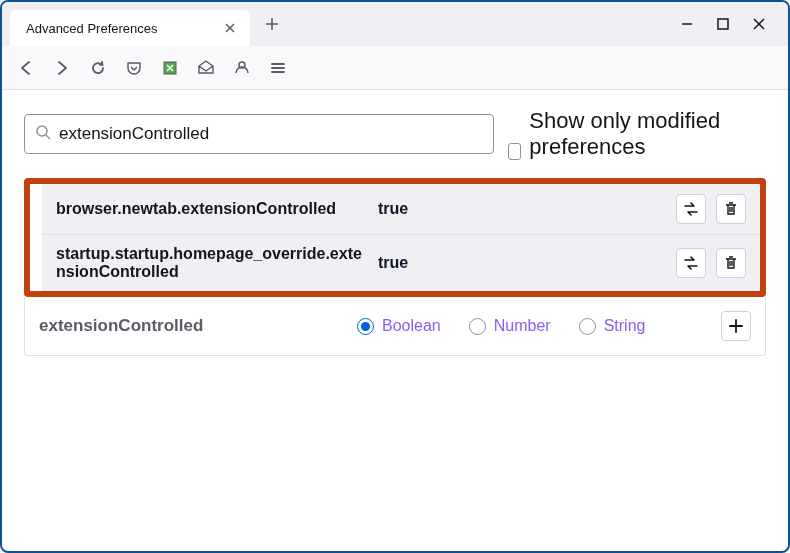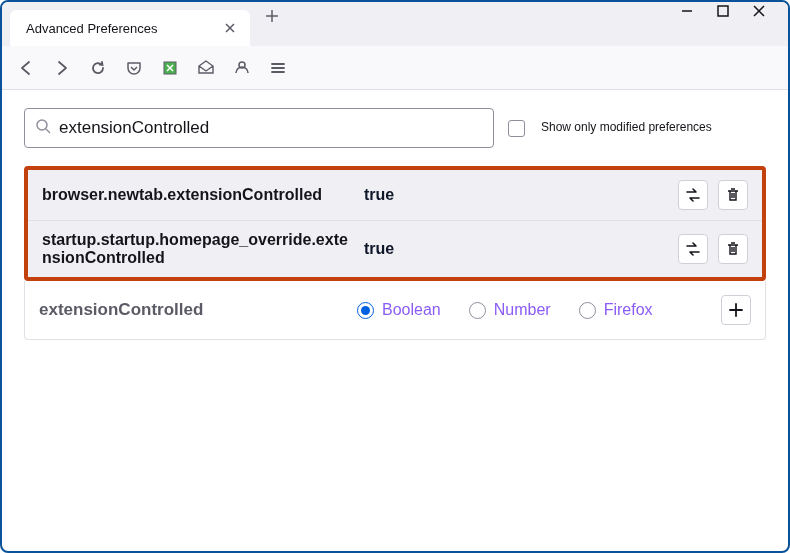--- a/index.html
+++ b/index.html
@@ -7,21 +7,21 @@
   width: 790px; height: 553px;
   font-family: -apple-system, BlinkMacSystemFont, "Segoe UI", Arial, sans-serif;
   background: #fff;
   border: 2px solid #0a5299;
   border-radius: 8px;
   overflow: hidden;
   position: relative;
 }
 .window { display: flex; flex-direction: column; height: 100%; }
 .tabstrip {
-  display: flex; align-items: flex-start; height: 44px;
+  display: flex; align-items: center; height: 44px;
   background: #f0f0f4; padding: 0 8px;
 }
 .tab {
   display: flex; align-items: center; gap: 8px;
   background: #fff; border-radius: 6px 6px 0 0;
   height: 36px; margin-top: 8px;
   padding: 0 12px 0 16px; min-width: 240px;
   font-size: 13px; color: #15141a;
 }
 .tab .close { margin-left: auto; width: 16px; height: 16px; display:flex; align-items:center; justify-content:center; }
@@ -43,24 +43,24 @@
 .urlbar .star { color:#5b5b66; }
 .tbtn svg, .wc svg, .close svg { stroke:#5b5b66; }
 
 .content { padding: 18px 22px; flex:1; position:relative; }
 .searchrow { display:flex; align-items:center; gap:14px; margin-bottom:18px;}
 .searchbox {
   flex:0 0 470px; height:40px; border:1px solid #8f8f9d; border-radius:4px;
   display:flex; align-items:center; padding:0 10px; gap:8px;
 }
 .searchbox input { border:none; outline:none; font-size:17px; flex:1; color:#15141a; background:transparent;}
-.checkbox-wrap { display:flex; align-items:flex-start; gap:16px; font-size:12px; color:#15141a;}
+.checkbox-wrap { display:flex; align-items:flex-end; gap:8px; font-size:22px; color:#15141a;}
 .chk { width:17px; height:17px; border:1.5px solid #8f8f9d; border-radius:3px; }
 
-.prefs-table { border:4px solid #c2410c; border-radius:4px; overflow:hidden; }
+.prefs-table { border:6px solid #c2410c; border-radius:4px; overflow:hidden;padding-left:12px; }
 .pref-row { display:flex; align-items:center; padding:10px 14px; gap:12px; border-bottom:1px solid #e0e0e6; background:#f0f0f4;}
 .pref-row:last-child{border-bottom:none;}
 .pref-name { flex:0 0 310px; font-size:16px; font-weight:700; color:#15141a; word-break:break-all;}
 .pref-val { flex:1; font-size:16px; font-weight:700; color:#0f172a;}
 .row-actions { display:flex; gap:10px; }
 .actbtn { width:30px; height:30px; border:1px solid #cfcfd8; border-radius:4px; display:flex; align-items:center; justify-content:center; background:#fff;}
 
 .add-row { display:flex; align-items:center; padding:14px; gap:18px; border:1px solid #e0e0e6; border-top:none; border-radius:0 0 4px 4px;}
 .add-name { flex:0 0 300px; font-size:17px; font-weight:700; color:#5b5b66;}
 .radiogroup { display:flex; gap:28px; flex:1;}
@@ -216,21 +216,21 @@
         <label class="radio">
             <span class="radiodot sel"></span>
             <span>Boolean</span>
           </label>
         <label class="radio">
             <span class="radiodot"></span>
             <span>Number</span>
           </label>
         <label class="radio">
             <span class="radiodot"></span>
-            <span>Firefox</span>
+            <span>String</span>
           </label>
       </div>
       <div class="actbtn">
           <svg width="16" height="16" viewBox="0 0 16 16">
             <path d="M8 2 V14 M2 8 H14" stroke="#15141a" stroke-width="1.8" stroke-linecap="round"></path>
           </svg>
         </div>
     </div>
 
   </div>

